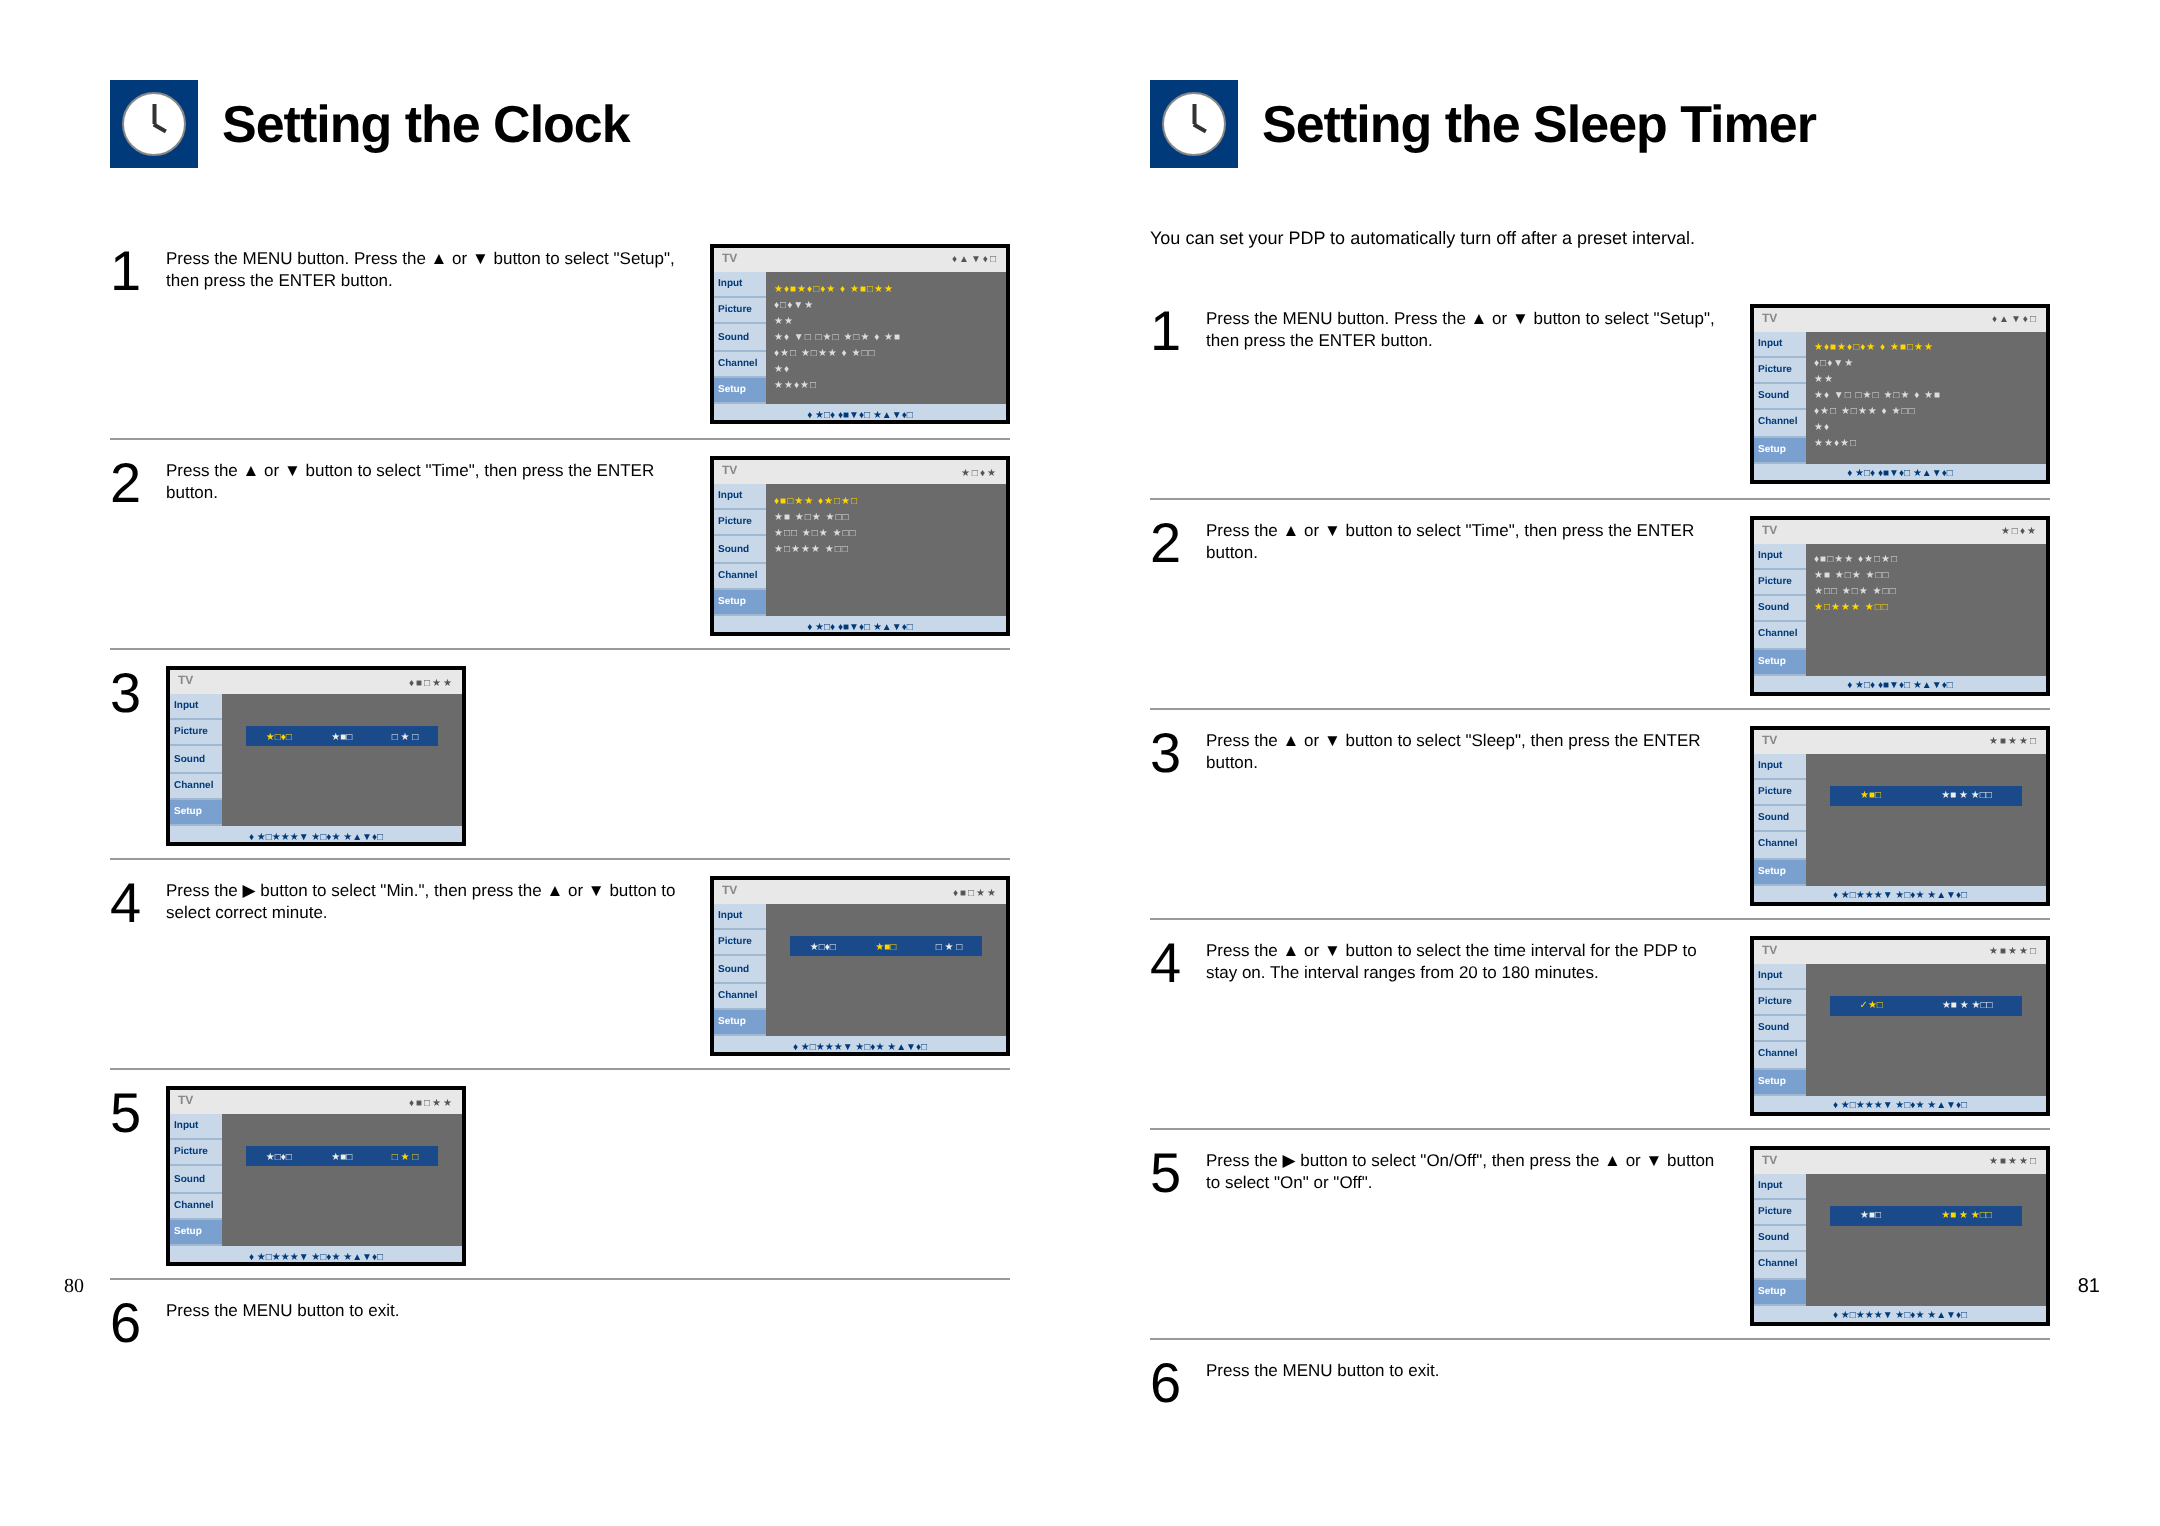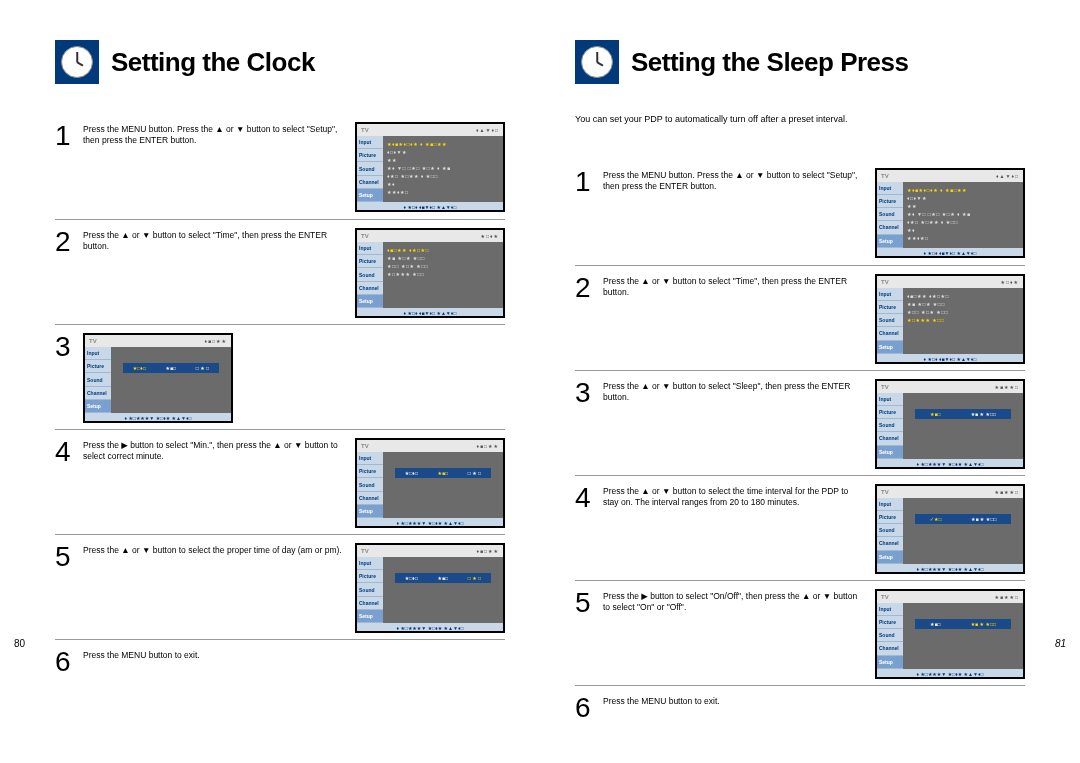--- a/index.html
+++ b/index.html
@@ -66,21 +66,21 @@
     transform-origin: bottom;
     transform: translate(-50%, -100%) rotate(120deg);
   }
   .title {
     font-size: 26px;
     font-weight: bold;
     letter-spacing: -0.5px;
   }
   .intro {
     font-size: 9px;
-    margin-bottom: 34px;
+    margin-bottom: 18px;
     line-height: 1.3;
   }
   .step-row {
     display: flex;
     align-items: flex-start;
     min-height: 105px;
     border-top: 0.5px solid #999;
     padding-top: 8px;
     position: relative;
   }
@@ -181,22 +181,22 @@
     color: #003a7a;
     display: flex;
     align-items: center;
     justify-content: space-around;
   }
   .pagenum {
     position: absolute;
     bottom: 15px;
     font-size: 10px;
   }
-  .pagenum.left { left: 14px; }
-  .pagenum.right { right: 14px; font-style: italic; }
+  .pagenum.left { left: 32px; font-family: Liberation Serif, serif; }
+  .pagenum.right { right: 30px; }
 </style>
 </head>
 <body>
 
 <div class="page page-left">
   <div class="header">
     <div class="clock-icon">
         <div class="clock-face"></div>
       </div>
     <div class="title">Setting the Clock</div>
@@ -331,21 +331,20 @@
               <span class="sc-hl-seg">□ ★ □</span>
             </div>
         </div>
       </div>
       <div class="sc-bottombar">♦ ★□★★★▼    ★□♦★    ★▲▼♦□</div>
     </div>
   </div>
 
   <div class="step-row">
     <div class="step-num">5</div>
-    <div class="step-text">Press the ▲ or ▼ button to select the proper time of day (am or pm).</div>
     <div class="screenshot">
       <div class="sc-topbar">
           <span class="sc-tv">TV</span>
           <span class="sc-symbols">♦■□★★</span>
         </div>
       <div class="sc-body">
         <div class="sc-sidebar">
           <div class="sc-tab">Input</div>
             <div class="sc-tab">Picture</div>
             <div class="sc-tab">Sound</div>
@@ -370,21 +369,21 @@
   </div>
 
   <div class="pagenum left">80</div>
 </div>
 
 <div class="page page-right">
   <div class="header">
     <div class="clock-icon">
         <div class="clock-face"></div>
       </div>
-    <div class="title">Setting the Sleep Press</div>
+    <div class="title">Setting the Sleep Timer</div>
   </div>
 
   <div class="intro">You can set your PDP to automatically turn off after a preset interval.</div>
 
   <div class="step-row first">
     <div class="step-num">1</div>
     <div class="step-text">Press the MENU button. Press the ▲ or ▼ button to select "Setup", then press the ENTER button.</div>
     <div class="screenshot">
       <div class="sc-topbar">
           <span class="sc-tv">TV</span>

